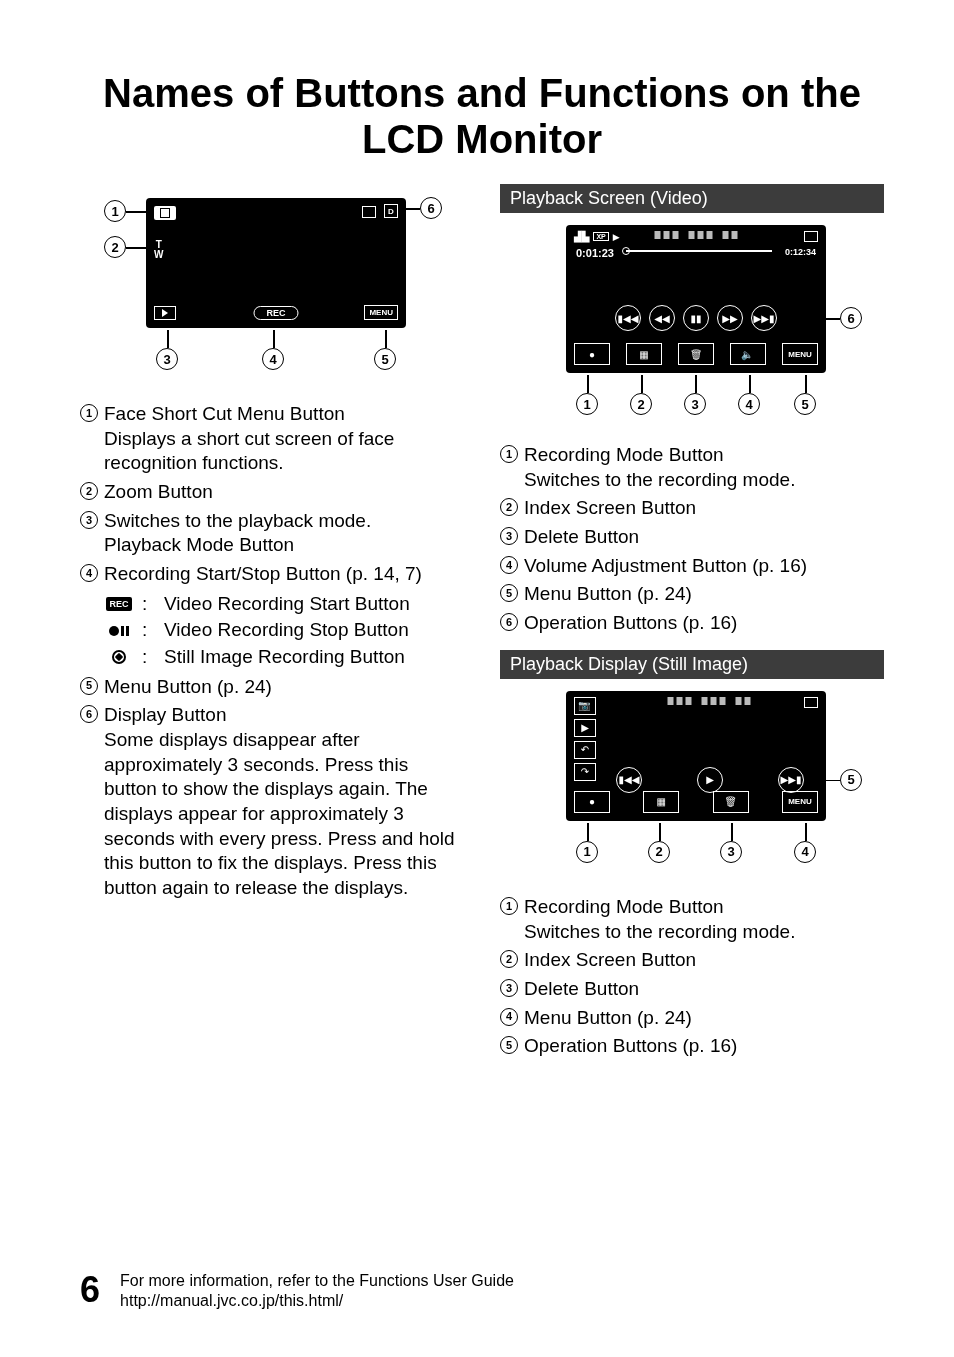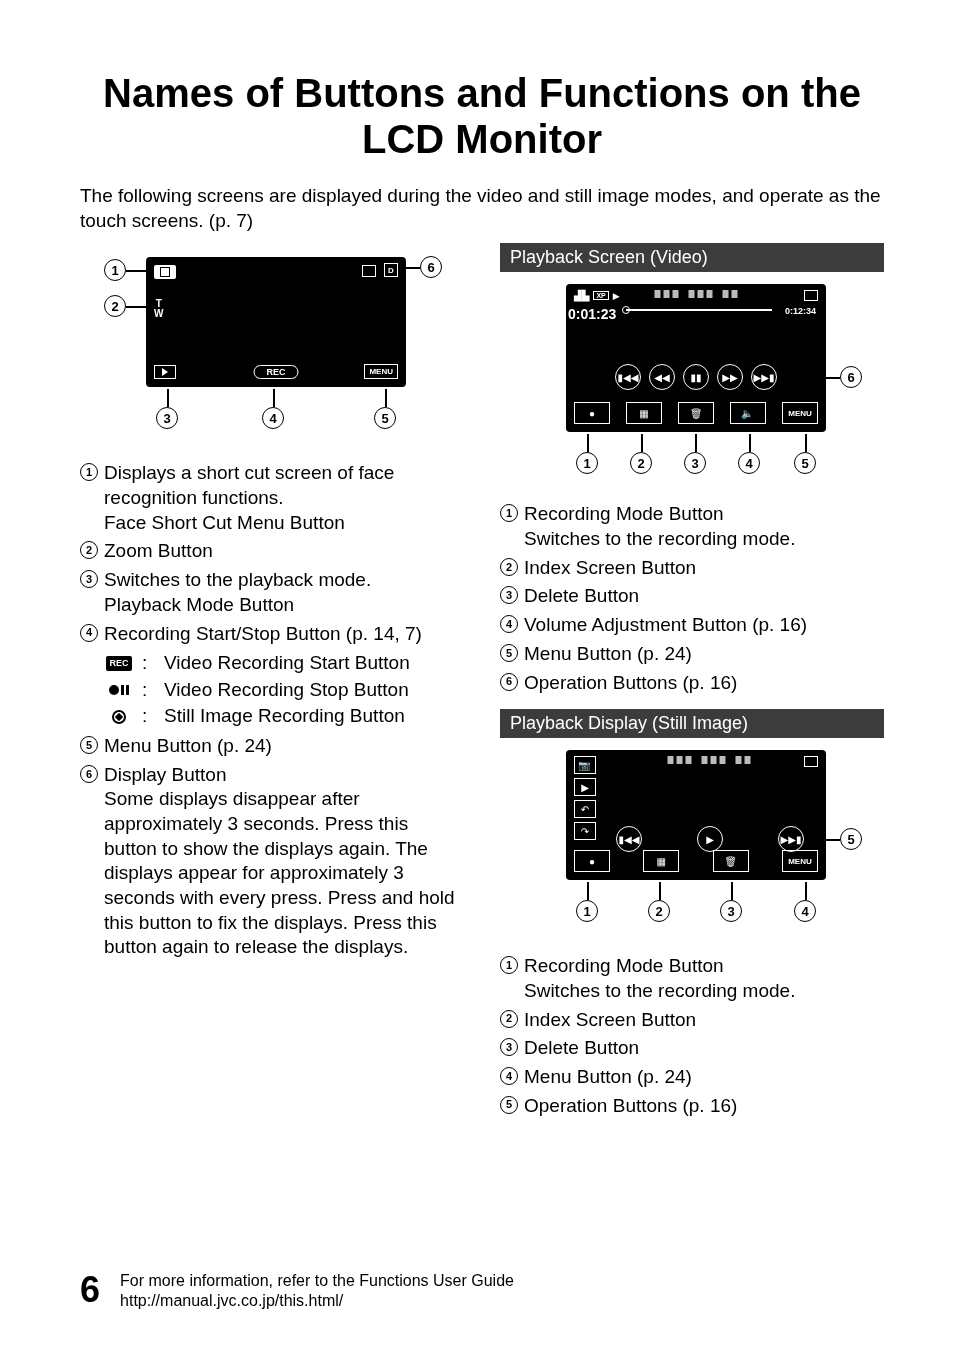--- a/index.html
+++ b/index.html
@@ -21,21 +21,21 @@
   .rec-play { position: absolute; bottom: 8px; left: 8px; width: 22px; height: 14px; border:1.5px solid #fff; display:flex; align-items:center; justify-content:center; }
   .tri-r { width:0; height:0; border-top:4px solid transparent; border-bottom:4px solid transparent; border-left:6px solid #fff; }
   .rec-rec { position: absolute; bottom: 8px; left: 50%; transform: translateX(-50%); color: #fff; font-size: 9px; font-weight:bold; border: 1.5px solid #fff; padding: 1px 12px; border-radius: 8px; }
   .rec-menu { position: absolute; bottom: 8px; right: 8px; color: #fff; font-size: 8px; font-weight:bold; border: 1.5px solid #fff; padding: 2px 4px; }
   
   .pv-screen { position: absolute; top: 0; left: 44px; width: 260px; height: 148px; background: #000; border-radius: 4px; }
   .pv-top-icons { position: absolute; top: 6px; left: 8px; display: flex; gap: 4px; align-items: center; }
   .pv-title-seg { position: absolute; top: 6px; left: 50%; transform: translateX(-50%); display:flex; gap:3px; }
   .seg { width:6px; height:8px; background:#bbb; }
   .pv-sd { position: absolute; top: 6px; right: 8px; width: 14px; height: 11px; border: 1.5px solid #fff; }
-  .pv-time-l { position: absolute; top: 22px; left: 2px; color: #fff; font-size: 14px; font-weight:bold; }
+  .pv-time-l { position: absolute; top: 22px; left: 10px; color: #fff; font-size: 11px; font-weight:bold; }
   .pv-timeline { position: absolute; top: 25px; left: 60px; right: 54px; height: 2px; background: #fff; }
   .pv-time-r { position: absolute; top: 22px; right: 10px; color: #fff; font-size: 9px; font-weight:bold; }
   .pv-row1 { position: absolute; top: 80px; left: 0; right: 0; display: flex; justify-content: center; gap: 8px; }
   .pv-row2 { position: absolute; bottom: 8px; left: 8px; right: 8px; display: flex; justify-content: space-between; }
   .circ { width: 26px; height: 26px; border-radius: 50%; border: 1.5px solid #fff; display:flex; align-items:center; justify-content:center; color:#fff; font-size:10px; }
   .rect-b { min-width: 36px; height: 22px; border: 1.5px solid #fff; display:flex; align-items:center; justify-content:center; color:#fff; font-size:10px; }
   .rect-b.menu { font-size: 8px; font-weight: bold; padding: 0 4px; }
   
   .ps-screen { position: absolute; top: 0; left: 44px; width: 260px; height: 130px; background: #000; border-radius: 4px; }
   .ps-left { position: absolute; top: 6px; left: 8px; display: flex; flex-direction: column; gap: 4px; }
@@ -69,21 +69,20 @@
   .footer { position: absolute; bottom: 46px; left: 80px; display: flex; align-items: flex-end; gap: 20px; }
   .pagenum { font-size: 36px; font-weight: bold; }
   .flines { font-size: 16px; line-height: 1.25; }
 </style>
 </head>
 <body>
 
 <div class="page">
 
   <h1 class="title">Names of Buttons and Functions on the LCD Monitor</h1>
-  <p class="intro">The following screens are displayed during the video and still image modes, and operate as the touch screens. (p. 7)</p>
 
   <div class="cols">
 
     <div class="col">
 
       <div class="fig" style="height:200px;">
         <div class="rec-screen">
           <div class="rec-badge-face"></div>
           <div class="rec-zoom">
             <div>T</div>
@@ -109,22 +108,22 @@
         <div class="callout" style="top:164px; left:160px;">4</div>
         <div class="vline" style="top:146px; left:171px; height:18px;"></div>
         <div class="callout" style="top:164px; left:272px;">5</div>
         <div class="vline" style="top:146px; left:283px; height:18px;"></div>
       </div>
 
       <ol class="ord" id="rec-list">
           <li>
             <div class="cnum"><span>1</span></div>
             <div class="body">
+              <div>Face Short Cut Menu Button</div>
               <div>Displays a short cut screen of face recognition functions.</div>
-              <div>Face Short Cut Menu Button</div>
             </div>
           </li>
           <li>
             <div class="cnum"><span>2</span></div>
             <div class="body">
               <div>Zoom Button</div>
             </div>
           </li>
           <li>
             <div class="cnum"><span>3</span></div>

